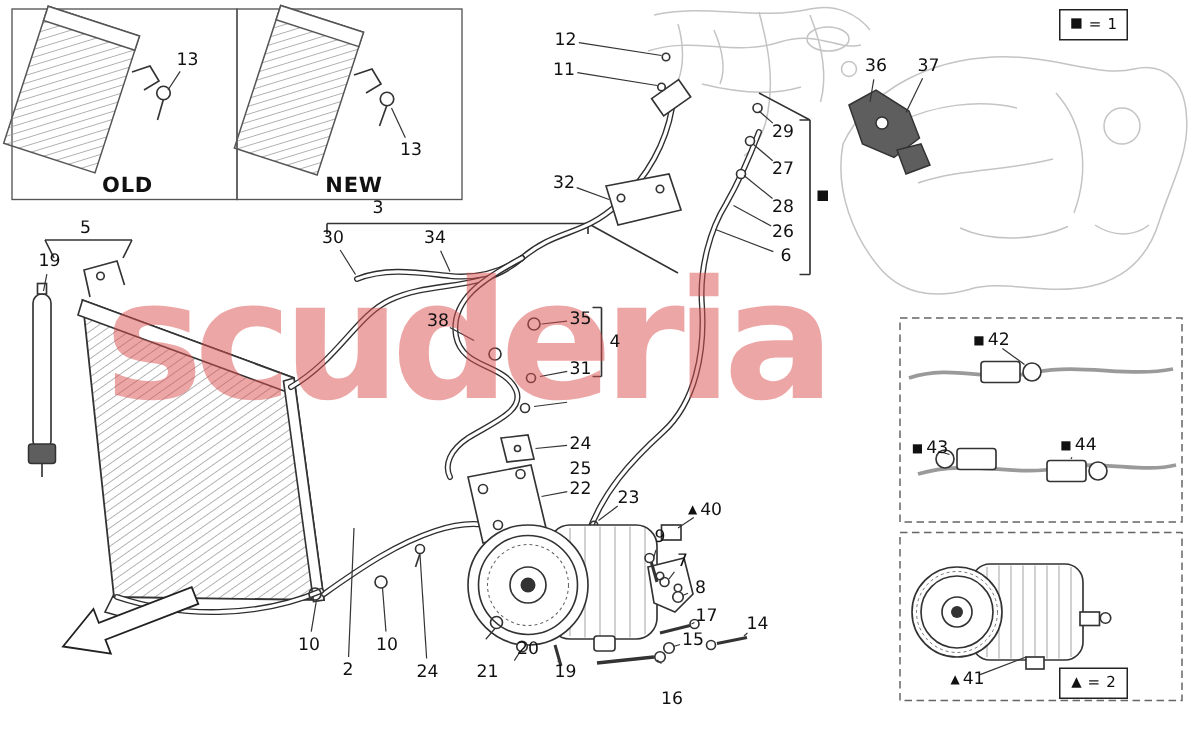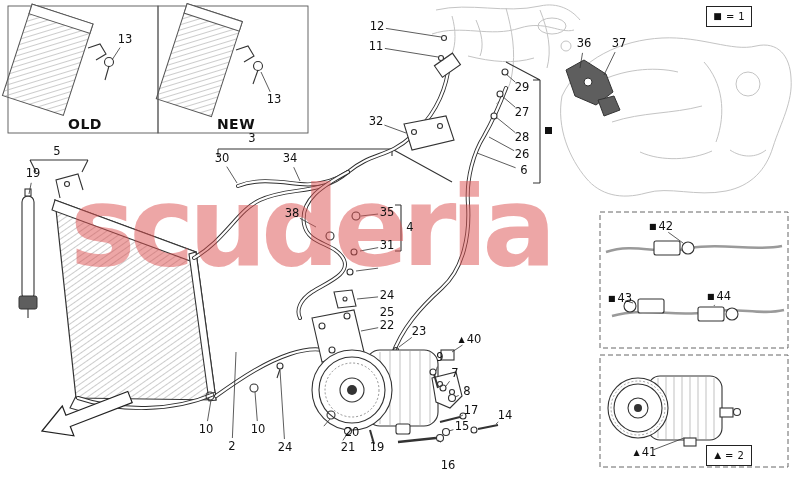--- a/index.html
+++ b/index.html
@@ -389,21 +389,21 @@
       </div>
       <div class="callout" style="left: 258px; top: 430px;">
         <span>10</span>
       </div>
       <div class="callout" style="left: 285px; top: 448px;">
         <span>24</span>
       </div>
       <div class="callout" style="left: 336px; top: 433px; margin-left: 16px;">
         <span>20</span>
       </div>
-      <div class="callout" style="left: 348px; top: 448px; text-align: center;">
+      <div class="callout" style="left: 325px; top: 448px; text-align: center;">
         <span>21</span>
       </div>
       <div class="callout" style="left: 377px; top: 448px;">
         <span>19</span>
       </div>
       <div class="callout" style="left: 448px; top: 448px; margin-top: 18px;">
         <span>16</span>
       </div>
       <div class="callout" style="left: 462px; top: 427px;">
         <span>15</span>

